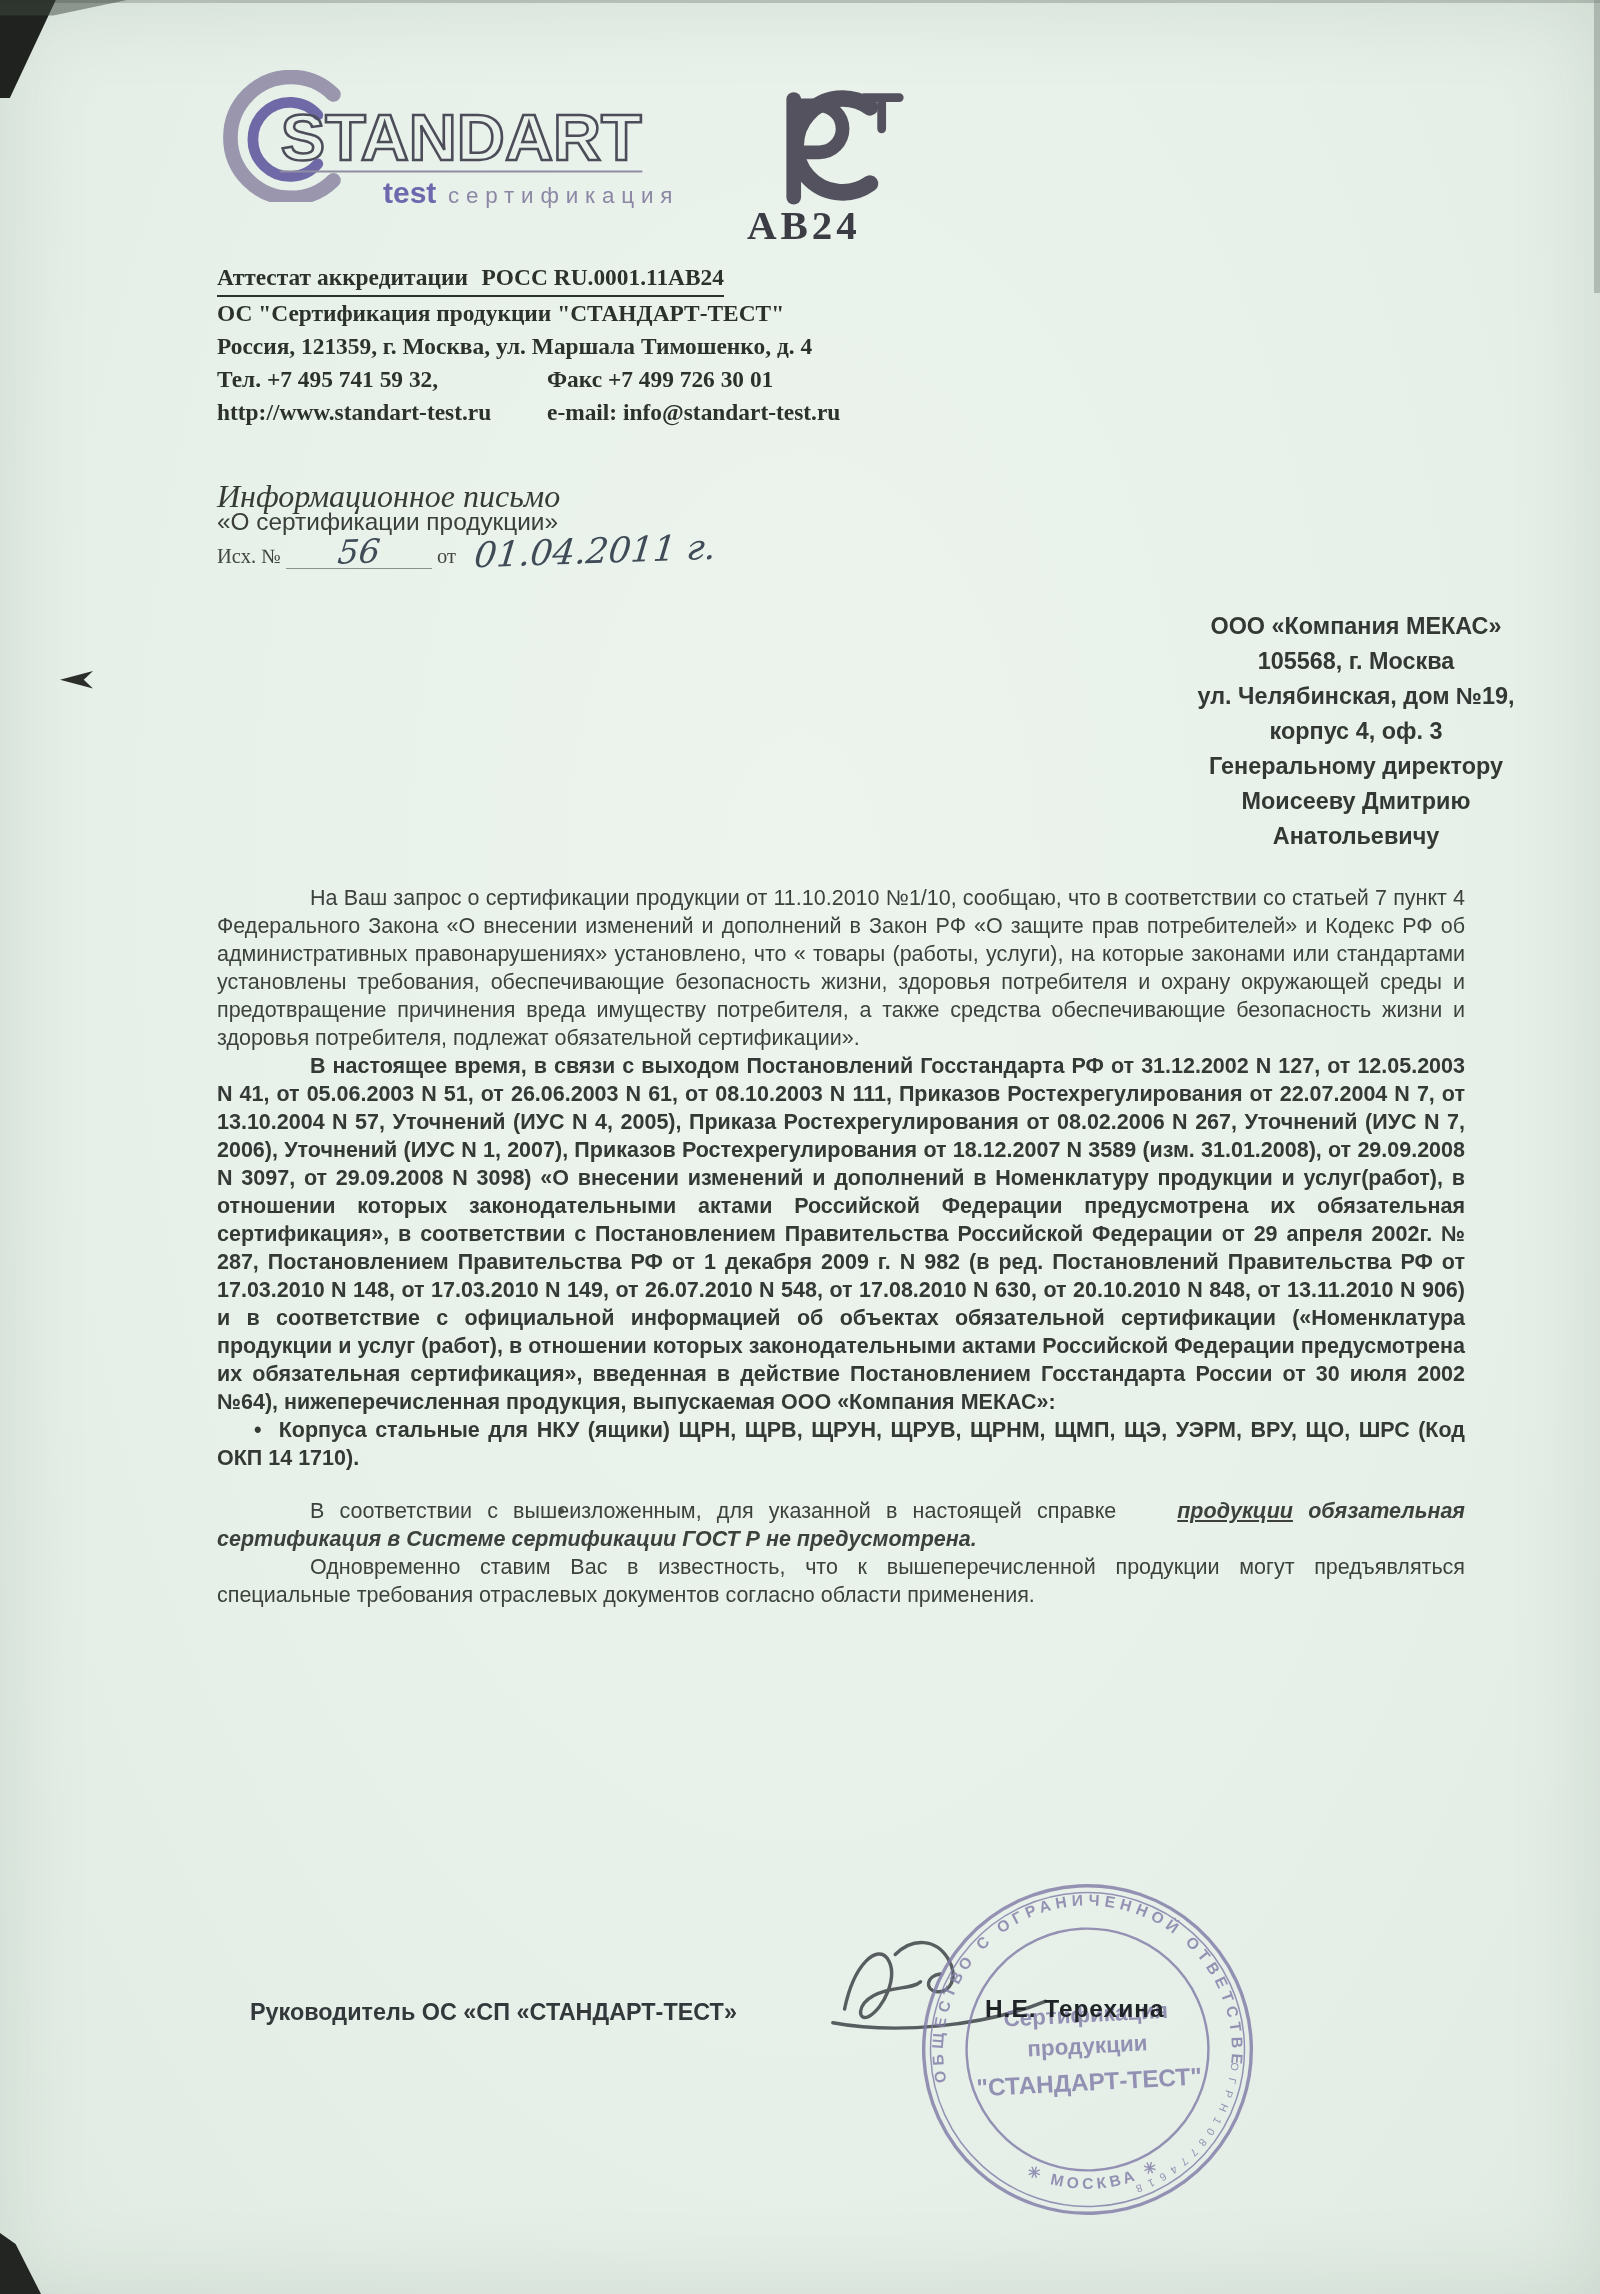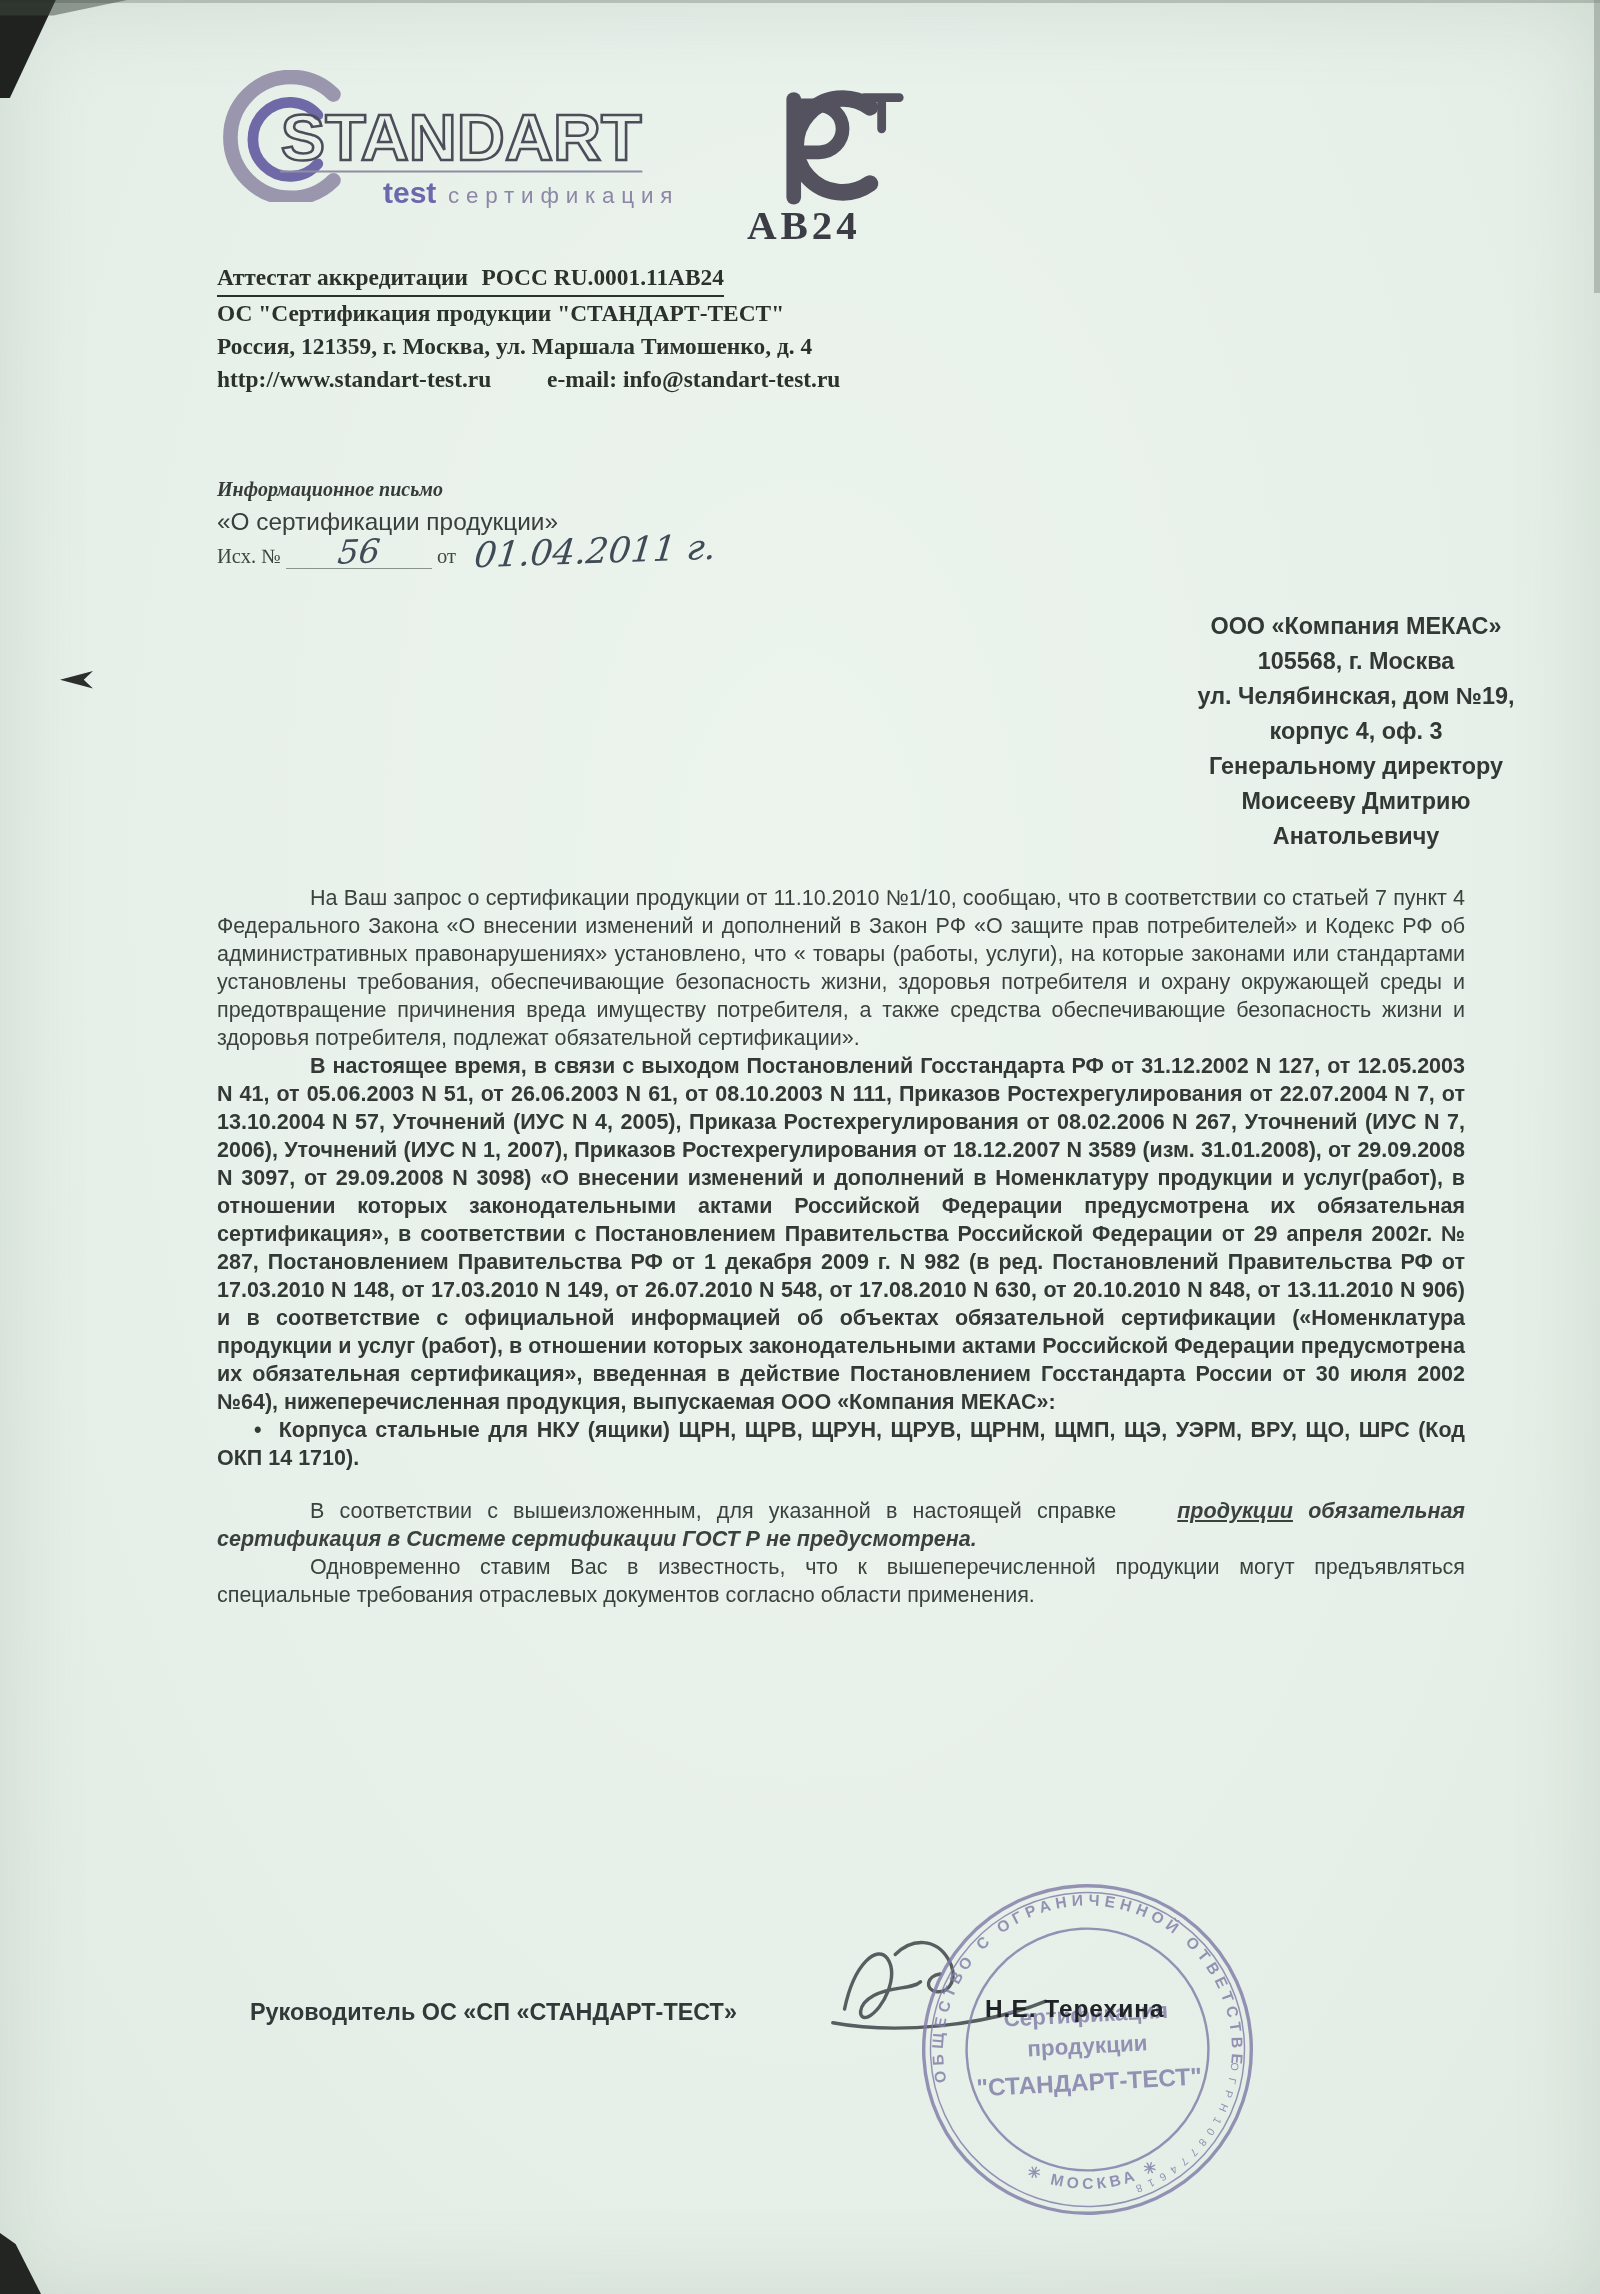--- a/index.html
+++ b/index.html
@@ -7,21 +7,21 @@
   .page{position:relative;width:1600px;height:2295px;overflow:hidden;
         background:radial-gradient(ellipse at 50% 38%, #edf4ee 0%, #e7f0e9 55%, #e1ebe3 100%);
         box-shadow:inset 0 0 88px rgba(100,120,105,.18);}
   .abs{position:absolute;}
   
   .lh{font-family:"Liberation Serif",serif;font-weight:bold;font-size:23.4px;color:#2c312c;line-height:33px;}
   .lh-row1{display:flex;justify-content:space-between;width:507px;border-bottom:2px solid #2c312c;padding-bottom:1px;}
   .lh-row{position:relative;}
   .lh-col2{position:absolute;left:330px;top:0;}
   
-  .doc-kind{font-family:"Liberation Serif",serif;font-style:italic;font-size:20px;color:#363b37;font-weight:bold;}
+  .doc-kind{font-family:"Liberation Serif",serif;font-style:italic;font-size:32px;color:#363b37;}
   .doc-subject{font-size:24.4px;color:#3a3f3c;}
   .ref-line{font-family:"Liberation Serif",serif;font-size:20.5px;color:#40453f;}
   .ref-slot{display:inline-block;width:146px;border-bottom:1px solid #8a938c;text-align:center;vertical-align:baseline;}
   .hand{font-family:"DejaVu Serif",serif;font-style:italic;color:#3f4b57;display:inline-block;
         transform:skewX(-8deg) rotate(-2deg);}
   .hand-num{font-size:33px;line-height:19.5px;}
   .hand-date{font-size:35px;line-height:19.5px;margin-left:13.7px;}
   
   .recipient{font-weight:bold;font-size:23.4px;line-height:35px;color:#333835;}
   
@@ -80,20 +80,24 @@
   </svg>
   <div class="abs rst-code" style="left:747px;top:201px;">АВ24</div>
 
   <div class="abs lh" style="left:217px;top:261px;width:956px;">
     <div class="lh-row1">
       <span>Аттестат аккредитации</span>
       <span>РОСС RU.0001.11АВ24</span>
     </div>
     <div>ОС  "Сертификация продукции  "СТАНДАРТ-ТЕСТ"</div>
     <div>Россия, 121359, г. Москва, ул. Маршала Тимошенко,  д. 4</div>
+    <div class="lh-row">
+      <span>Тел.   +7 495 741 59 32,</span>
+      <span class="lh-col2">Факс   +7 499 726 30 01</span>
+    </div>
     <div class="lh-row">
       <span>http://www.standart-test.ru</span>
       <span class="lh-col2">e-mail: info@standart-test.ru</span>
     </div>
   </div>
 
   <div class="abs doc-kind" style="left:217px;top:478px;">Информационное письмо</div>
   <div class="abs doc-subject" style="left:217px;top:508px;">«О сертификации продукции»</div>
   <div class="abs ref-line" style="left:217px;top:542px;">
     <span>Исх. №</span>

